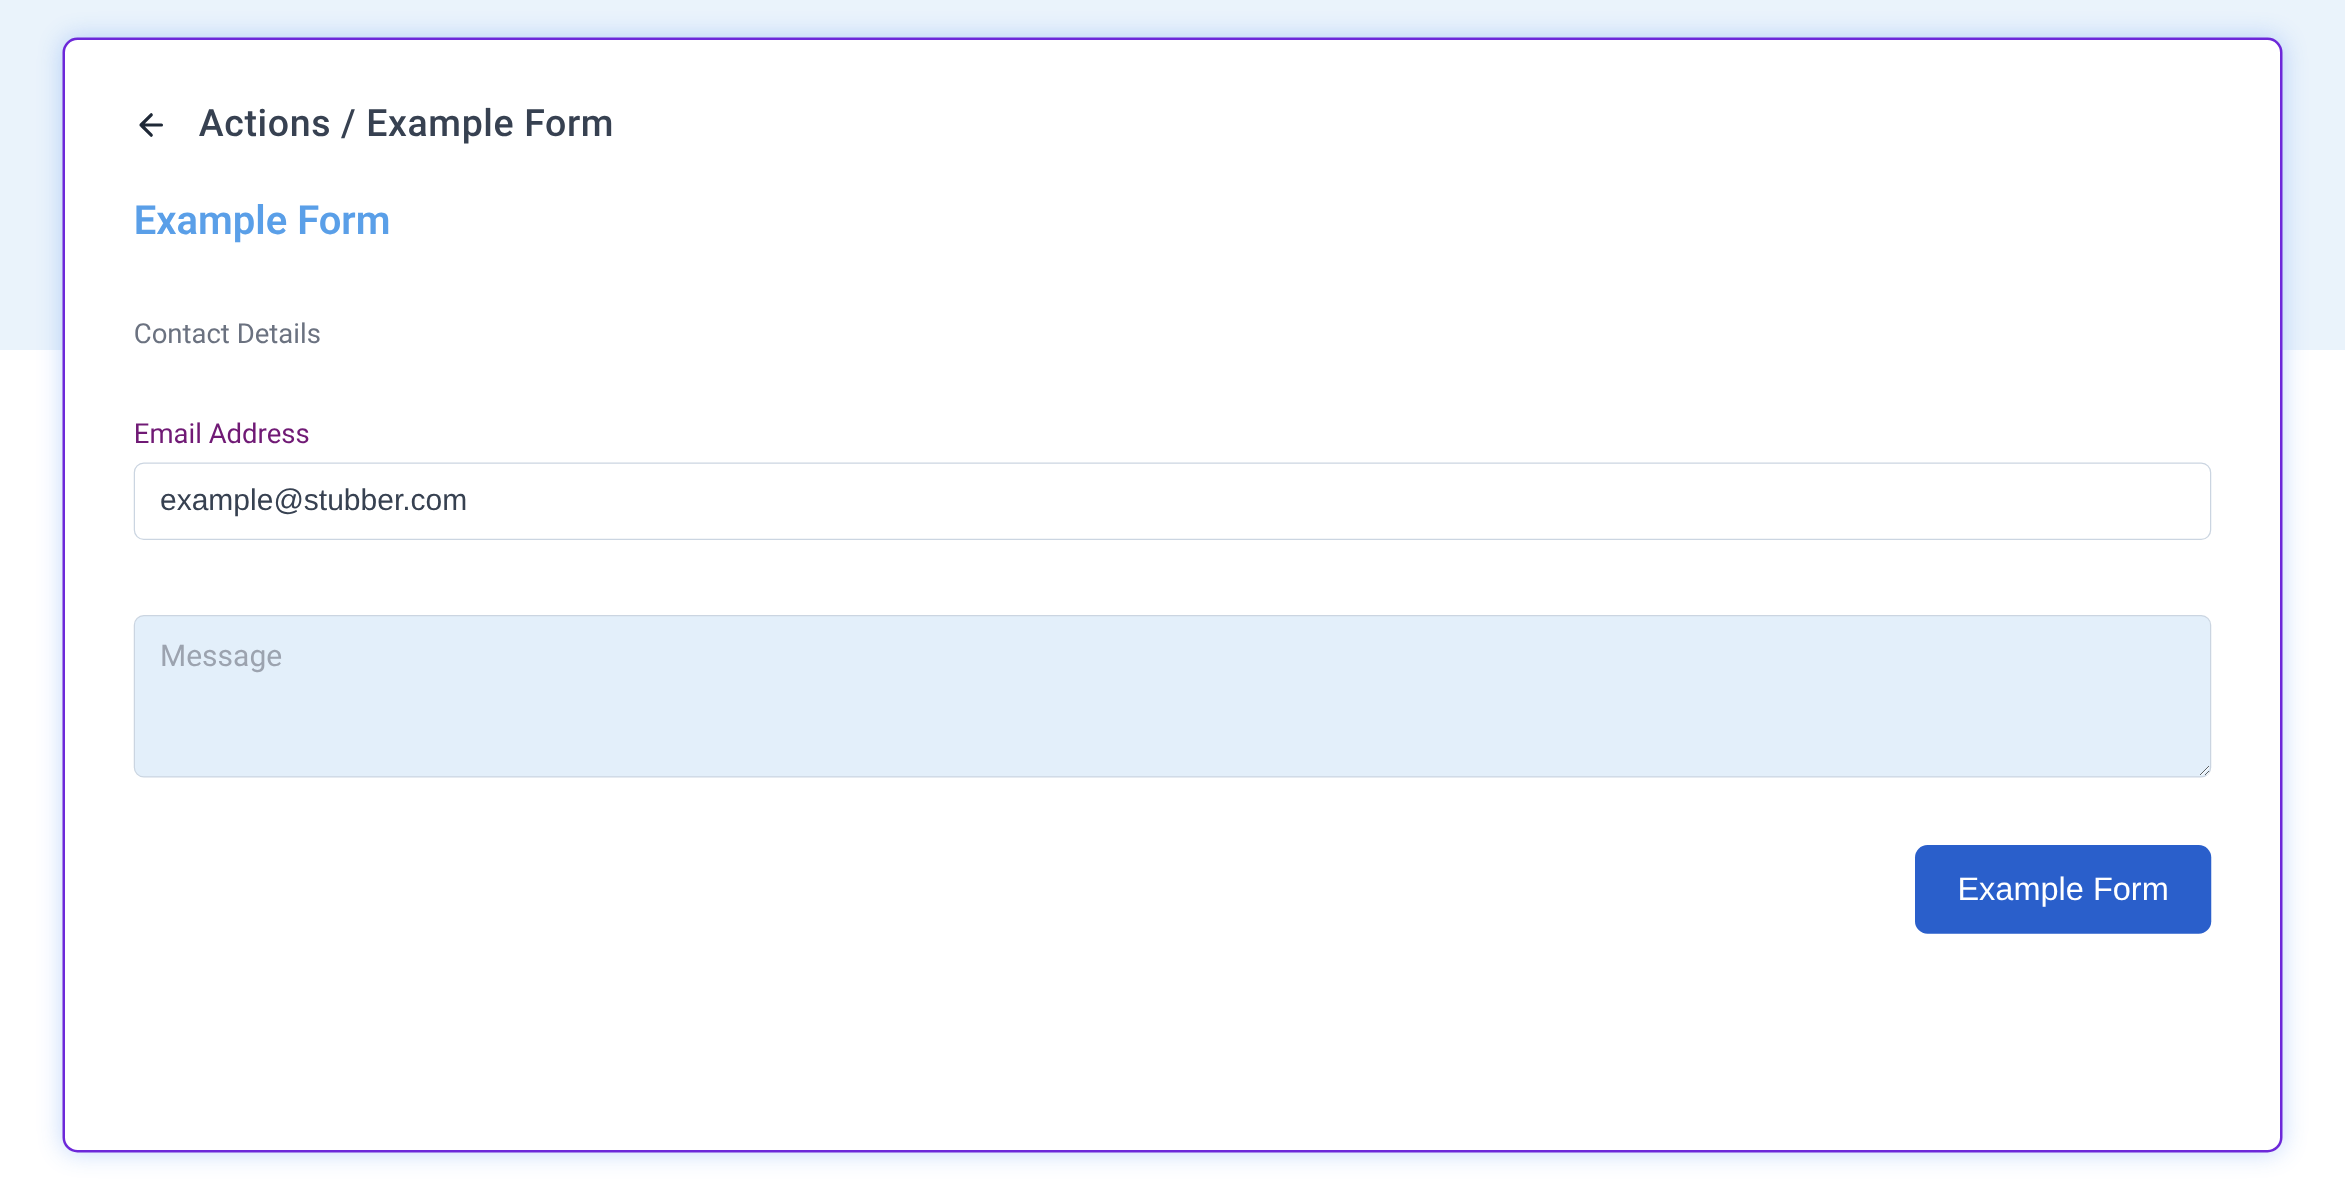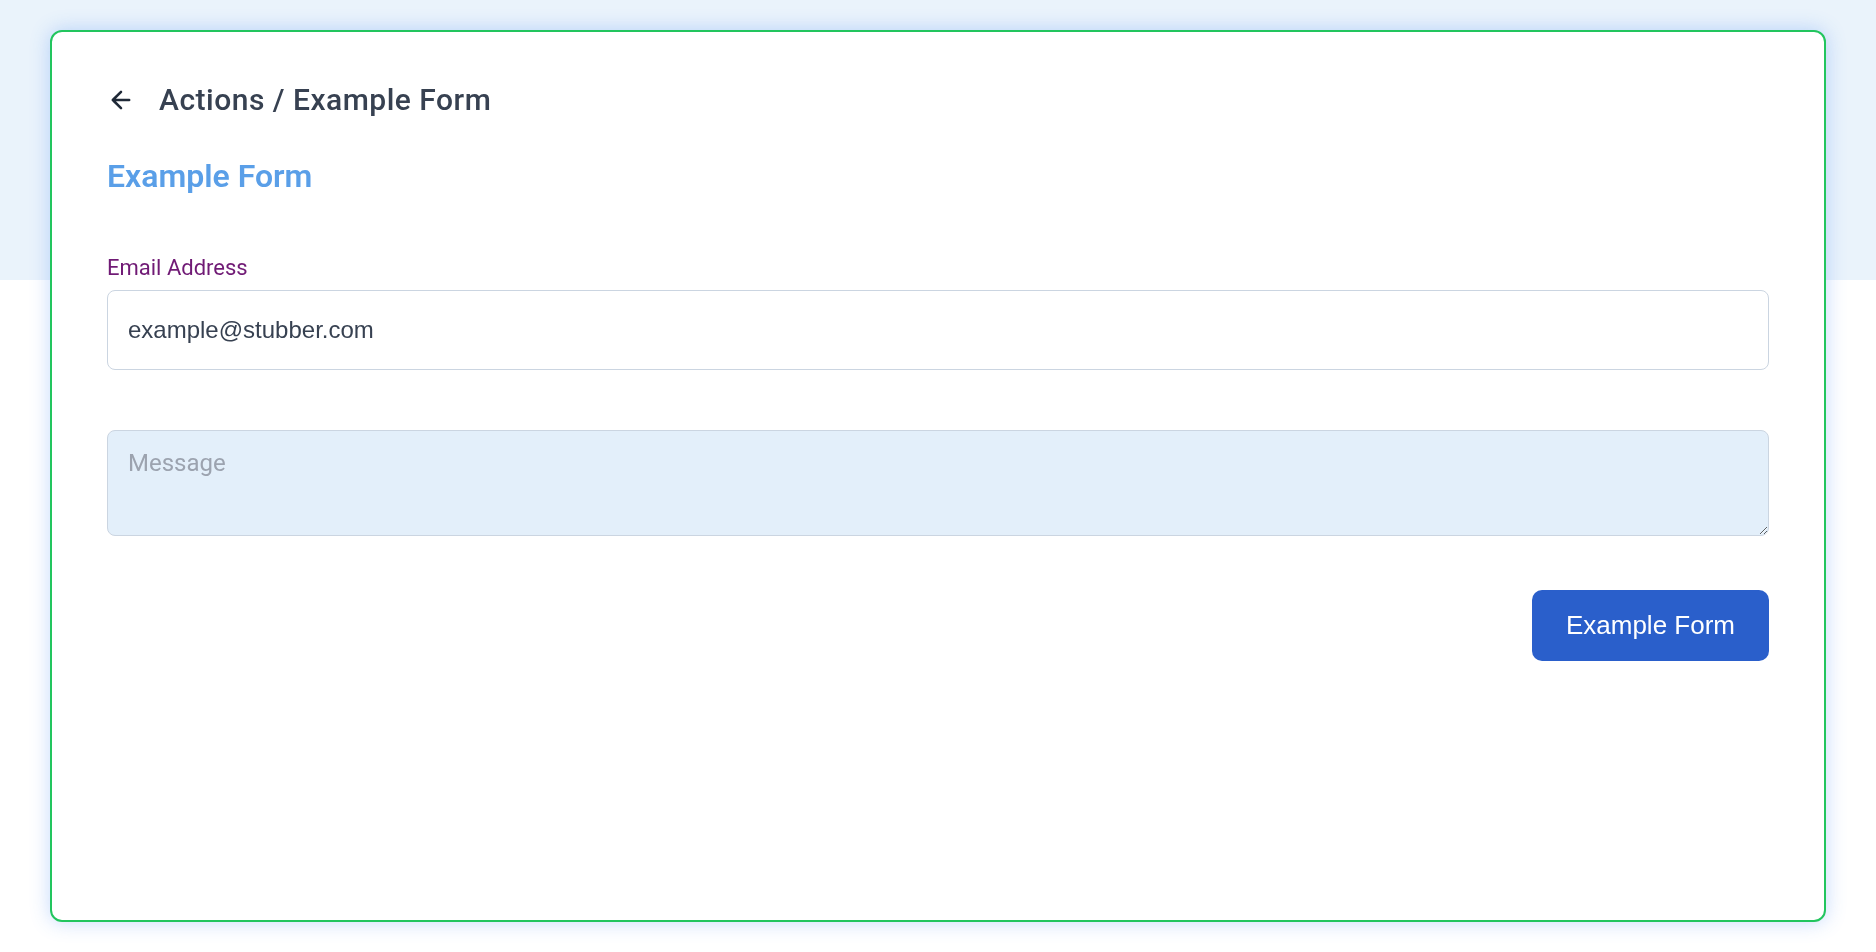--- a/index.html
+++ b/index.html
@@ -9,21 +9,21 @@
     }
     body {
       font-family: -apple-system, BlinkMacSystemFont, 'Segoe UI', Roboto, Helvetica, Arial, sans-serif;
       background: linear-gradient(to bottom, #eaf3fb 0%, #eaf3fb 280px, #ffffff 280px, #ffffff 100%);
       width: 1876px;
       height: 952px;
       padding: 30px 50px;
     }
     .card {
       background: #ffffff;
-      border: 2px solid #22c55e;
+      border: 2px solid #6d28d9;
       border-radius: 12px;
       box-shadow: 0 0 20px rgba(59, 130, 246, 0.3);
       padding: 50px 55px 55px 55px;
       width: 100%;
       height: 100%;
       position: relative;
     }
     .header-row {
       display: flex;
       align-items: center;
@@ -69,32 +69,32 @@
     }
     .field-label {
       display: block;
       font-size: 22px;
       font-weight: 400;
       color: #701a75;
       margin-bottom: 10px;
     }
     .text-input {
       width: 100%;
-      height: 80px;
+      height: 62px;
       border: 1px solid #cbd5e1;
       border-radius: 8px;
       padding: 0 20px;
       font-size: 24px;
       color: #374151;
       background: #ffffff;
       outline: none;
     }
     .textarea-input {
       width: 100%;
-      height: 106px;
+      height: 130px;
       border: 1px solid #cbd5e1;
       border-radius: 8px;
       padding: 18px 20px;
       font-size: 24px;
       color: #15803d;
       background: #e3effa;
       outline: none;
       resize: both;
       font-family: inherit;
       margin-top: 60px;
@@ -126,20 +126,21 @@
     <span class="back-arrow">
       <svg viewBox="0 0 24 24" fill="none">
         <path d="M19 12H5M5 12L12 5M5 12L12 19" stroke-linecap="round" stroke-linejoin="round"></path>
       </svg>
     </span>
     <span class="breadcrumb">Actions / Example Form</span>
   </div>
 
   <div class="form-title">Example Form</div>
 
+  <div class="section-subtitle">Contact Details</div>
 
   <label class="field-label">Email Address</label>
   <input type="text" class="text-input" value="example@stubber.com" style="">
 
   <textarea class="textarea-input" placeholder="Message" style=""></textarea>
 
   <div class="button-row">
     <button class="submit-button">Example Form</button>
   </div>
 </div>

